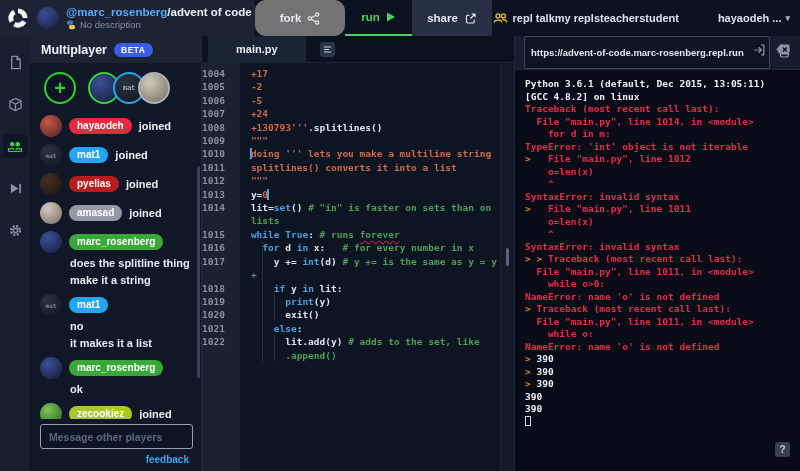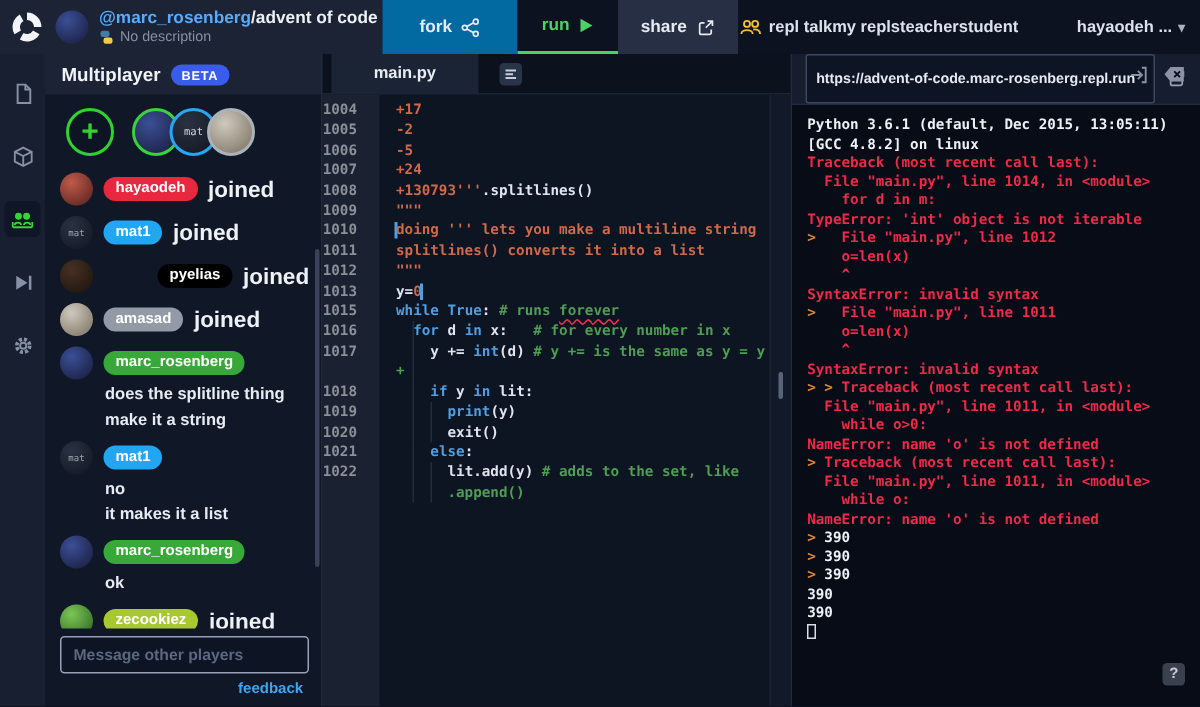--- a/index.html
+++ b/index.html
@@ -11,21 +11,21 @@
   header { flex:0 0 36px; display:flex; align-items:stretch; background:#0c1220; }
   .h-left { width:255px; background:#1b2334; display:flex; align-items:center; padding-left:6px; gap:7px; }
   .logo { width:24px; height:24px; border-radius:50%; display:flex; align-items:center; justify-content:center; }
   .owner-avatar { width:22px; height:22px; border-radius:50%; background:radial-gradient(circle at 35% 30%, #3b4f96, #171a38); }
   .title-line { font-size:11.5px; font-weight:bold; line-height:13px; white-space:nowrap; }
   .owner { color:#57abff; text-decoration:none; }
   .proj { color:#eef1f6; }
   .desc { font-size:9.5px; color:#8591a6; display:flex; align-items:center; gap:4px; line-height:11px; }
   .h-btn { display:flex; align-items:center; justify-content:center; gap:6px; font-size:11.5px;
            color:#e6eaf2; font-weight:bold; cursor:pointer; }
-  .fork  { width:90px; background:#0369a1; }
+  .fork  { width:90px; background:#737373;border-radius:11px; }
   .run   { width:67px; background:#0c1220; color:#4bd164; border-bottom:2px solid #4bd164; }
   .share { width:80px; background:#262f44; }
   nav { flex:1; display:flex; align-items:center; justify-content:flex-end; padding-right:12px; }
   .nav-item { font-size:11px; font-weight:bold; color:#dde2ec; display:flex; align-items:center; gap:5px; cursor:pointer; white-space:nowrap; }
   .account { font-size:11px; font-weight:bold; color:#dde2ec; display:flex; align-items:center; gap:4px; cursor:pointer;margin-left:27px; }
   .caret { font-size:9px; color:#aab2c2; }
 
   
   .main { flex:1; display:flex; min-height:0; }
 
@@ -49,21 +49,21 @@
   .pav { width:32px; height:32px; border-radius:50%; margin-left:-7px; border:2px solid #888;
          display:flex; align-items:center; justify-content:center;
          font-family:"DejaVu Sans Mono",monospace; font-size:7px; color:#cfd6e2; flex:0 0 32px; }
   .pav:first-of-type { margin-left:12px; }
   .chat { flex:1; overflow:hidden; padding:4px 8px 0 10px; }
   .evt { margin-bottom:7px; }
   .evt-row { display:flex; align-items:center; gap:7px; }
   .cav { width:22px; height:22px; border-radius:50%; flex:0 0 22px; display:flex; align-items:center;
          justify-content:center; font-family:"DejaVu Sans Mono",monospace; font-size:6px; color:#9aa4b4; }
   .pill { font-size:10px; font-weight:bold; color:#ffffff; padding:2.5px 8px 3px; border-radius:10px; white-space:nowrap; }
-  .joined { font-size:15px; font-weight:bold; color:#eef1f6; }
+  .joined { font-size:11px; font-weight:bold; color:#eef1f6; }
   .msg { margin:3px 0 0 30px; font-size:11px; font-weight:bold; color:#e7ebf2; line-height:14px; }
   .chat-thumb { position:absolute; right:1px; top:130px; width:3px; height:212px; background:#39425a; border-radius:2px; }
   .mp-input { margin:5px 8px 3px 10px; height:25px; background:#0d1524; border:1px solid #98a1b5;
               border-radius:3px; color:#dfe4ee; font-size:10.5px; padding:0 8px; outline:none;
               font-family:"Liberation Sans",sans-serif; }
   .mp-input::placeholder { color:#5d6880; font-weight:bold; }
   .feedback { text-align:right; padding:2px 12px 6px 0; font-size:10px; font-weight:bold; color:#3fa6f0; cursor:pointer; }
 
   
   .editor { flex:0 0 312px; display:flex; flex-direction:column; background:#0d1422; min-width:0; }
@@ -253,21 +253,21 @@
           <div class="evt">
             <div class="evt-row">
               <div class="cav" style="background: radial-gradient(circle at 35% 30%, rgb(42, 50, 66), rgb(16, 21, 31));">mat</div>
               <span class="pill" style="background: rgb(35, 166, 242);">mat1</span>
               <span class="joined">joined</span>
             </div>
           </div>
           <div class="evt">
             <div class="evt-row">
               <div class="cav" style="background: radial-gradient(circle at 35% 30%, rgb(71, 48, 34), rgb(26, 19, 13));"></div>
-              <span class="pill" style="background: #000000; margin-left: 36px;">pyelias</span>
+              <span class="pill" style="background: #b91c1c;">pyelias</span>
               <span class="joined">joined</span>
             </div>
           </div>
           <div class="evt">
             <div class="evt-row">
               <div class="cav" style="background: radial-gradient(circle at 35% 30%, rgb(207, 200, 189), rgb(119, 112, 95));"></div>
               <span class="pill" style="background: rgb(145, 154, 165);">amasad</span>
               <span class="joined">joined</span>
             </div>
           </div>
@@ -355,20 +355,24 @@
             </div>
             <div class="cl">
               <span class="ln">1012</span>
               <span class="ct"><span class="tk-s">"""</span></span>
             </div>
             <div class="cl">
               <span class="ln">1013</span>
               <span class="ct"><span class="tk-p">y=</span><span class="tk-n">0</span><span class="cur"></span></span>
             </div>
             <div class="cl">
+              <span class="ln">1014</span>
+              <span class="ct"><span class="tk-p">lit=</span><span class="tk-b">set</span><span class="tk-p">() </span><span class="tk-c"># "in" is faster on sets than on lists</span></span>
+            </div>
+            <div class="cl">
               <span class="ln">1015</span>
               <span class="ct"><span class="tk-k">while</span><span class="tk-p"> </span><span class="tk-b">True</span><span class="tk-p">: </span><span class="tk-c"># runs </span><span class="tk-sq">forever</span></span>
             </div>
             <div class="cl">
               <span class="ln">1016</span>
               <span class="ct"><i class="ig" style="left: 2ch;"></i><span class="tk-p">  </span><span class="tk-k">for</span><span class="tk-p"> d </span><span class="tk-k">in</span><span class="tk-p"> x:   </span><span class="tk-c"># for every number in x</span></span>
             </div>
             <div class="cl">
               <span class="ln">1017</span>
               <span class="ct"><i class="ig" style="left: 2ch;"></i><span class="tk-p">    y += </span><span class="tk-b">int</span><span class="tk-p">(d) </span><span class="tk-c"># y += is the same as y = y +</span></span>

